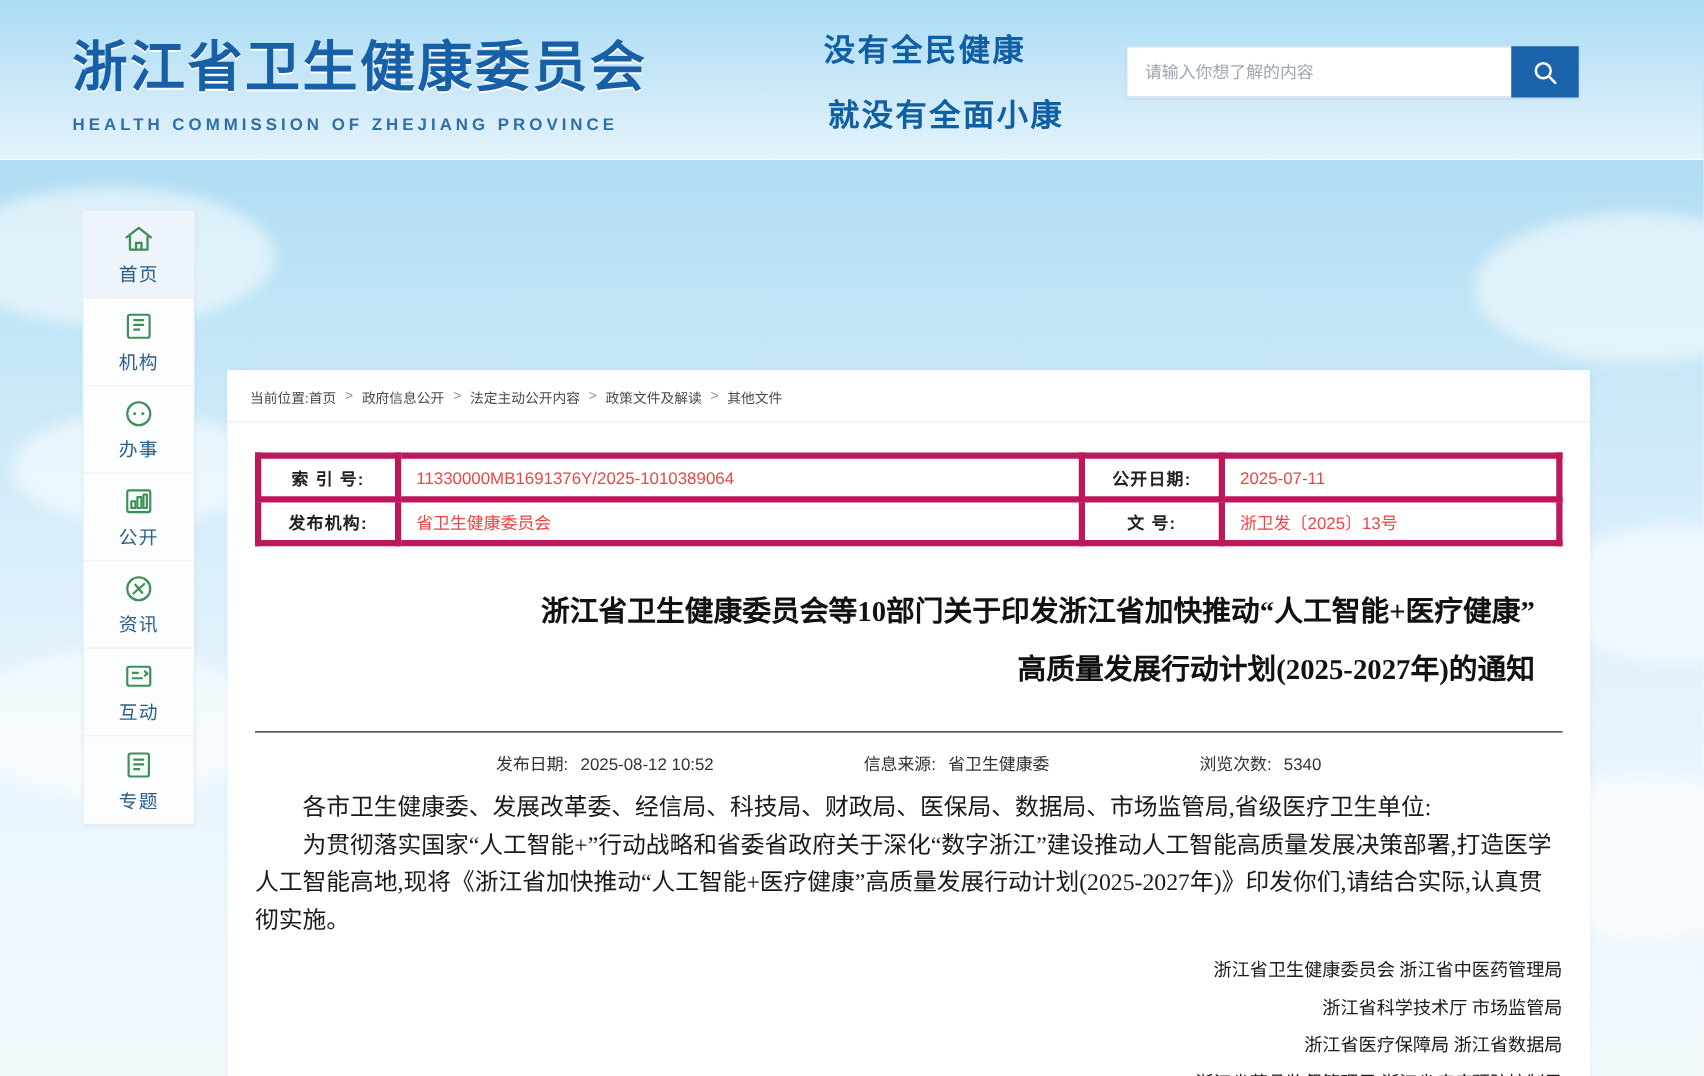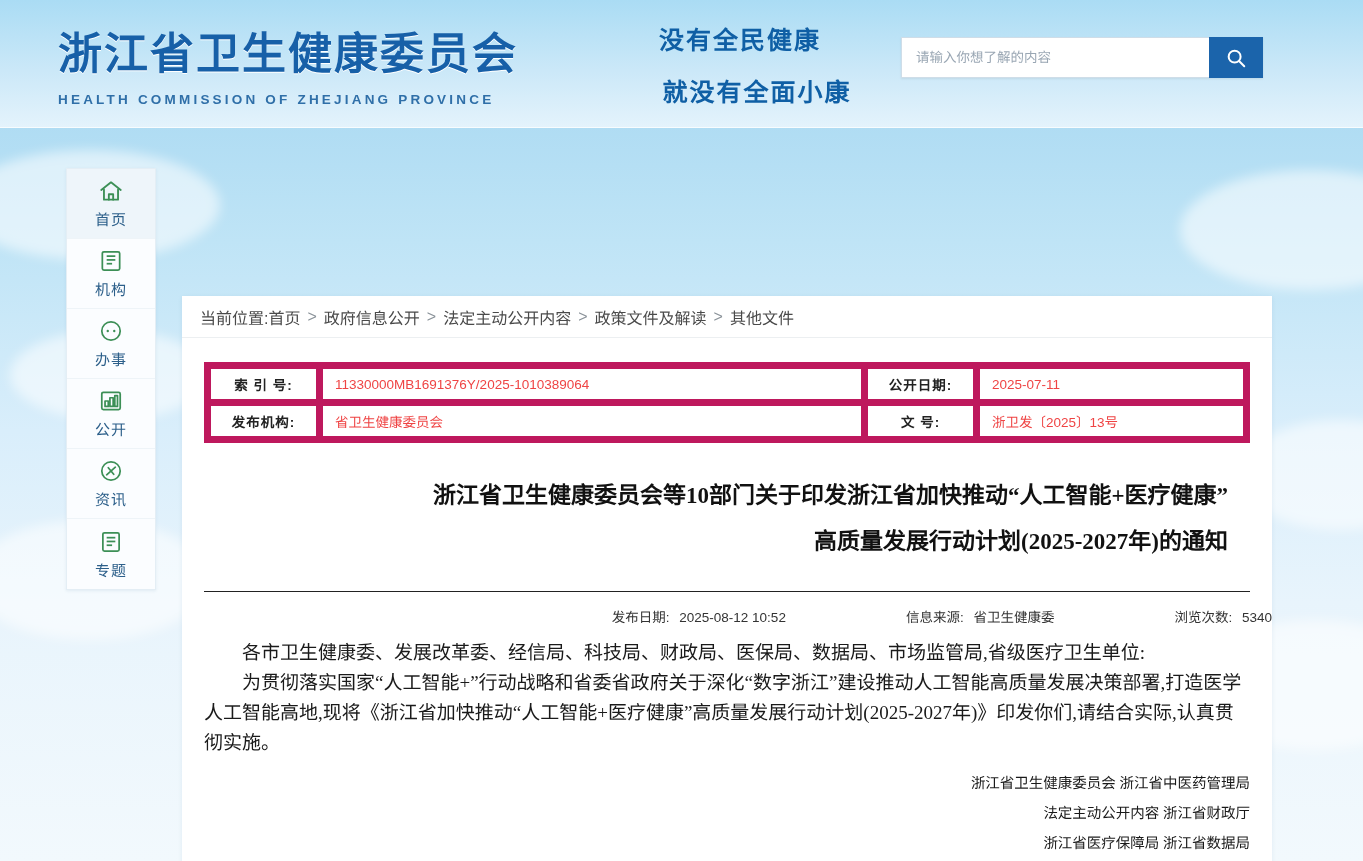--- a/index.html
+++ b/index.html
@@ -143,39 +143,39 @@
     width: 1090px;
     background: #fff;
     min-height: 693px;
     box-shadow: 0 1px 4px rgba(60,110,150,0.10);
   }
   .breadcrumb {
     height: 42px;
     display: flex;
     align-items: center;
     padding: 0 0 0 18px;
-    font-size: 16px;
+    font-size: 11px;
     color: #4a4a4a;
     border-bottom: 1px solid #eceff1;
     background: #fff;
   }
   .breadcrumb .bc-sep { margin: 0 7px; color: #8a9299; }
   .breadcrumb a { color: #4a4a4a; text-decoration: none; }
 
   
   .meta-wrap { padding: 24px 22px 0 22px; }
   table.meta {
     width: 100%;
     border-collapse: collapse;
     font-size: 13.5px;
     color: #333;
     table-layout: fixed;
   }
   table.meta td {
-    border: 7px solid #be185d;
+    border: 5px solid #be185d;
     height: 31px;
     padding: 5px 12px;
     vertical-align: middle;
   }
   td.lbl {
     width: 112px;
     text-align: center;
     font-weight: bold;
     color: #222;
     letter-spacing: 1px;
@@ -193,21 +193,21 @@
     font-size: 23px;
     line-height: 46px;
     color: #111;
   }
   .title-rule {
     margin: 26px 22px 0 22px;
     border-bottom: 1px solid #222;
   }
   .sub-meta {
     display: flex;
-    justify-content: flex-end;
+    justify-content: center;
     gap: 120px;
     font-size: 13.5px;
     color: #333;
     padding: 14px 0 6px 0;
   }
   .sub-meta .k { margin-right: 6px; }
 
   .body-text {
     padding: 6px 22px 0 22px;
     font-size: 19px;
@@ -313,20 +313,31 @@
       <span class="nav-ico">
         <svg width="26" height="26" viewBox="0 0 24 24" fill="none" stroke="#3c8f56" stroke-width="1.6" stroke-linecap="round">
           <circle cx="12" cy="12" r="8.5"></circle>
           <path d="M8 15.5 L16 8.5"></path>
           <path d="M9.5 9 L14.5 15"></path>
         </svg>
       </span>
       <span class="nav-label">资讯</span>
     </div>
 
+    <div class="nav-item">
+      <span class="nav-ico">
+        <svg width="26" height="26" viewBox="0 0 24 24" fill="none" stroke="#3c8f56" stroke-width="1.6" stroke-linejoin="round">
+          <rect x="3.5" y="5" width="17" height="14" rx="1.5"></rect>
+          <path d="M7 9.5 h5"></path>
+          <path d="M7 13.5 h8"></path>
+          <path d="M16 8 l2.5 2 -2.5 2"></path>
+        </svg>
+      </span>
+      <span class="nav-label">互动</span>
+    </div>
 
     <div class="nav-item">
       <span class="nav-ico">
         <svg width="26" height="26" viewBox="0 0 24 24" fill="none" stroke="#3c8f56" stroke-width="1.6" stroke-linejoin="round">
           <rect x="4.5" y="3.5" width="15" height="17" rx="1.5"></rect>
           <path d="M8 8 h8"></path>
           <path d="M8 11.5 h8"></path>
           <path d="M8 15 h5"></path>
         </svg>
       </span>
@@ -390,20 +401,20 @@
       </div>
     </div>
 
     <div class="body-text">
       <p class="indent2">各市卫生健康委、发展改革委、经信局、科技局、财政局、医保局、数据局、市场监管局,省级医疗卫生单位:</p>
       <p class="indent2">为贯彻落实国家“人工智能+”行动战略和省委省政府关于深化“数字浙江”建设推动人工智能高质量发展决策部署,打造医学人工智能高地,现将《浙江省加快推动“人工智能+医疗健康”高质量发展行动计划(2025-2027年)》印发你们,请结合实际,认真贯彻实施。</p>
     </div>
 
     <div class="signers">
       <div>浙江省卫生健康委员会 浙江省中医药管理局</div>
-      <div>法定主动公开内容 浙江省财政厅</div>
+      <div>浙江省科学技术厅 市场监管局</div>
       <div>浙江省医疗保障局 浙江省数据局</div>
       <div>浙江省药品监督管理局 浙江省疾病预防控制局</div>
 
     </div>
 
   </main>
 </div>
 
 </body></html>

